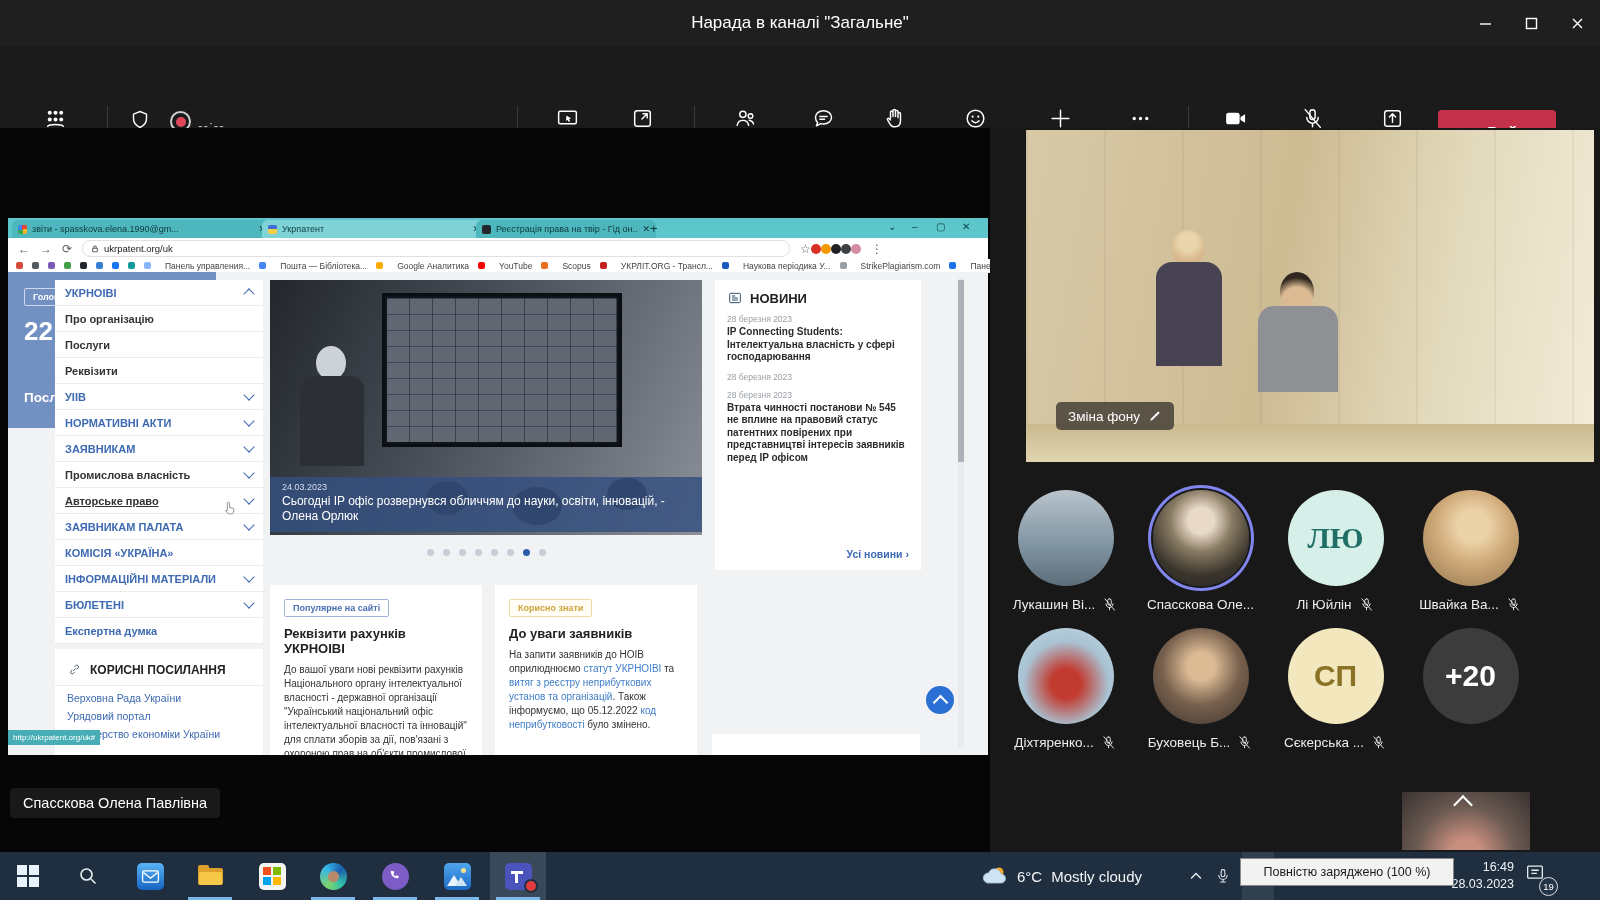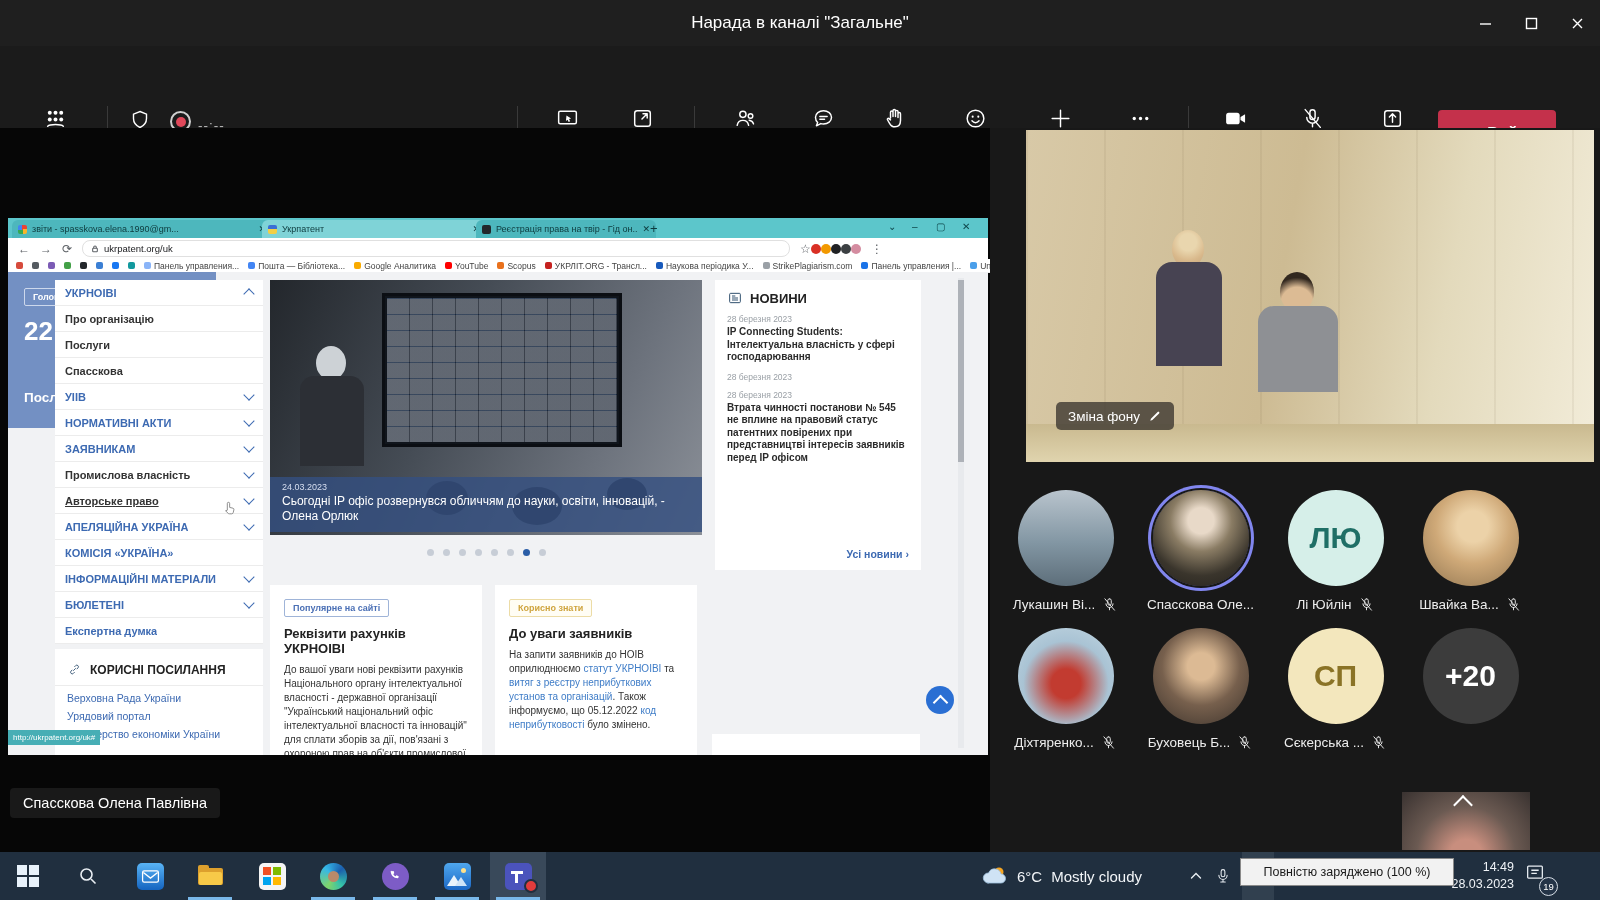--- a/index.html
+++ b/index.html
@@ -46,21 +46,21 @@
   .bctrl{position:absolute;top:3px;font-size:10px;color:#0e474b;}
   .urlrow{position:absolute;left:0;top:20px;width:980px;height:21px;background:#fff;display:flex;align-items:center;}
   .nav-glyph{color:#5f6368;font-size:12px;margin-left:10px;}
   .urlpill{margin-left:10px;width:690px;height:15px;border-radius:8px;background:#fff;border:1px solid #e0e0e0;display:flex;align-items:center;gap:5px;padding:0 8px;}
   .urlpill svg{width:8px;height:8px;stroke:#5f6368;fill:none;stroke-width:1.6;}
   .url-text{font-size:9.5px;color:#202124;}
   .url-ic{width:10px;height:10px;border-radius:50%;flex:none;}
   .bookmarks{position:absolute;left:0;top:41px;width:980px;height:13px;background:#fff;border-bottom:1px solid #e8e8e8;
              display:flex;align-items:center;gap:9px;padding-left:8px;overflow:hidden;}
   .bdot{width:7px;height:7px;border-radius:2px;flex:none;}
-  .bm{display:flex;align-items:center;gap:3px;flex:none;}
+  .bm{display:flex;align-items:center;gap:14px;flex:none;}
   .bm span{font-size:8.5px;color:#444;white-space:nowrap;}
   .bcontent{position:absolute;left:0;top:54px;width:980px;height:483px;background:#f1f2f4;overflow:hidden;}
 
   
   .card{background:#fff;position:absolute;}
   .menu-card{left:47px;top:8px;width:208px;}
   .menu-item{display:flex;justify-content:space-between;align-items:center;padding:6.5px 10px;border-bottom:1px solid #ececec;font-size:11px;}
   .menu-item .mi-label{white-space:nowrap;overflow:hidden;}
   .menu-item[data-style="blue"] .mi-label{color:#3d6ab2;font-weight:700;}
   .menu-item[data-style="dark"] .mi-label{color:#333;font-weight:700;}
@@ -491,21 +491,21 @@
               <span class="mi-label">Про організацію</span>
 
             </div>
 
             <div class="menu-item" data-style="dark" data-caret="none">
               <span class="mi-label">Послуги</span>
 
             </div>
 
             <div class="menu-item" data-style="dark" data-caret="none">
-              <span class="mi-label">Спасскова</span>
+              <span class="mi-label">Реквізити</span>
 
             </div>
 
             <div class="menu-item" data-style="blue" data-caret="down">
               <span class="mi-label">УІІВ</span>
               <span class="mi-caret"></span>
             </div>
 
             <div class="menu-item" data-style="blue" data-caret="down">
               <span class="mi-label">НОРМАТИВНІ АКТИ</span>
@@ -521,21 +521,21 @@
               <span class="mi-label">Промислова власність</span>
               <span class="mi-caret"></span>
             </div>
 
             <div class="menu-item" data-style="dark-underline" data-caret="down">
               <span class="mi-label">Авторське право</span>
               <span class="mi-caret"></span>
             </div>
 
             <div class="menu-item" data-style="blue" data-caret="down">
-              <span class="mi-label">АПЕЛЯЦІЙНА УКРАЇНА</span>
+              <span class="mi-label">ЗАЯВНИКАМ ПАЛАТА</span>
               <span class="mi-caret"></span>
             </div>
 
             <div class="menu-item" data-style="blue" data-caret="none">
               <span class="mi-label">КОМІСІЯ «УКРАЇНА»</span>
 
             </div>
 
             <div class="menu-item" data-style="blue" data-caret="down">
               <span class="mi-label">ІНФОРМАЦІЙНІ МАТЕРІАЛИ</span>
@@ -708,21 +708,21 @@
           <div class="avatar" data-photo="spasskova" data-speaking="true">
             <span></span>
           </div>
           <div class="pt-nameline">
             <span class="pt-name">Спасскова Оле...</span>
 
           </div>
         </div>
 
         <div class="ptile">
-          <div class="avatar" data-speaking="false" style="background: rgb(214, 239, 233); color: rgb(31, 111, 102);">
+          <div class="avatar" data-speaking="false" style="background: rgb(214, 239, 233); color: rgb(31, 111, 102); font-family: Liberation Serif, serif;">
             <span>ЛЮ</span>
           </div>
           <div class="pt-nameline">
             <span class="pt-name">Лі Юйлін</span>
             <span class="mic-ind" data-muted="true">
               <svg viewBox="0 0 24 24">
                 <rect x="9.5" y="4" width="5" height="9" rx="2.5"></rect>
                 <path d="M7 11c0 2.9 2.2 5.2 5 5.2s5-2.3 5-5.2M12 16.2V19.5"></path>
                 <path d="M5.5 4l13.5 16"></path>
               </svg>
@@ -924,21 +924,21 @@
         </svg>
     </div>
     <div class="tray" style="left:1336px;">
       <svg width="20" height="16" viewBox="0 0 24 18">
           <rect x="2" y="3" width="20" height="12" rx="1.5"></rect>
           <path d="M5.5 7h1M9 7h1M12.5 7h1M16 7h1M6 11.5h12"></path>
         </svg>
     </div>
     <div class="lang">УКР</div>
     <div class="clock">
-      <div>14:49</div>
+      <div>16:49</div>
       <div>28.03.2023</div>
     </div>
     <div class="notif">
       <svg viewBox="0 0 24 24">
           <rect x="4" y="4.5" width="16" height="13" rx="1"></rect>
           <path d="M8 9h8M8 12.5h6"></path>
         </svg>
       <span class="notif-badge">19</span>
     </div>
   </footer>

